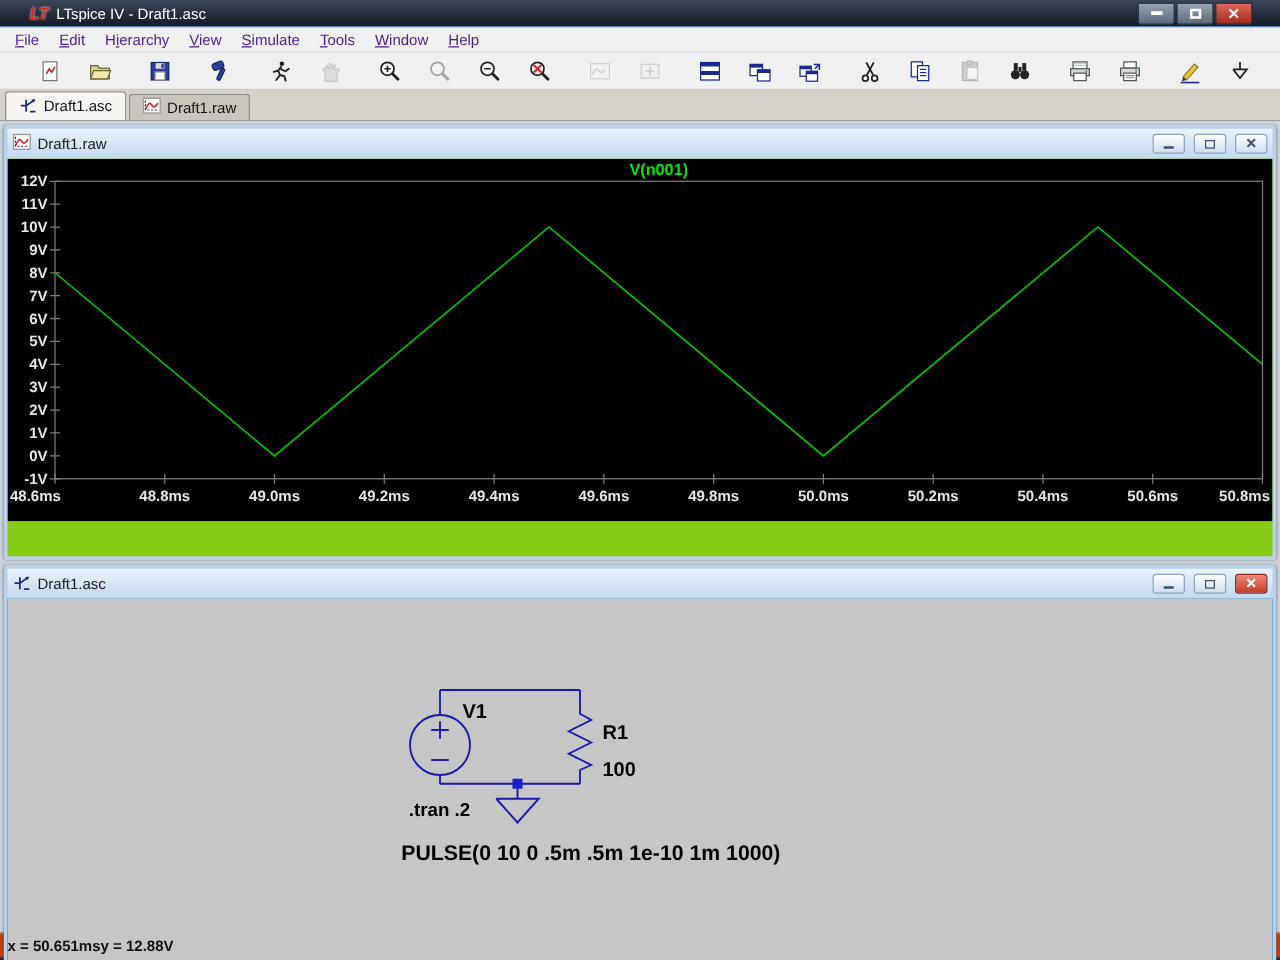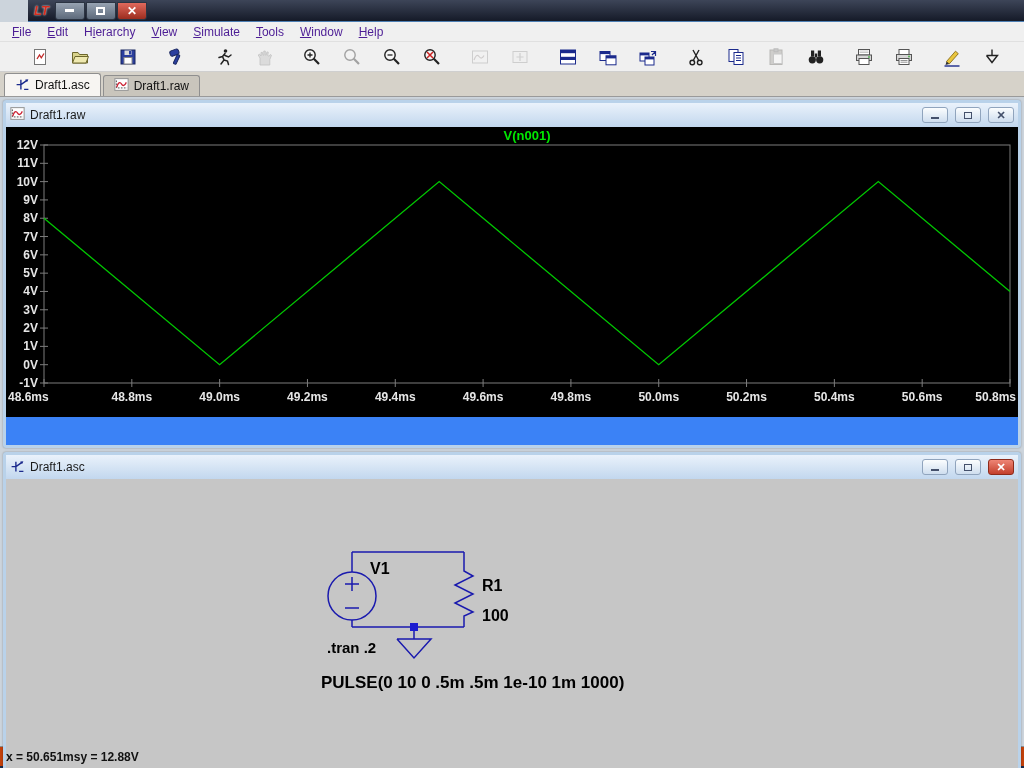--- a/index.html
+++ b/index.html
@@ -1,21 +1,21 @@
 <!DOCTYPE html>
 <html><head>
 <meta charset="utf-8">
 <style>
   * { margin:0; padding:0; box-sizing:border-box; }
   html,body { width:1024px; height:768px; overflow:hidden;
     font-family:"Liberation Sans", sans-serif; background:#ccd4dc; }
 
   
   .titlebar { height:22px; background:linear-gradient(#3d4558,#151a28);
-    display:flex; align-items:center; padding:0 4px; border-bottom:1px solid #4d7fb4;margin-left:28px; }
+    display:flex; align-items:center; padding:0 22px; border-bottom:1px solid #4d7fb4; }
   .lt-logo { color:#d62c1e; font-weight:bold; font-style:italic; font-size:13px;
     margin:0 6px 0 2px; text-shadow:0 0 2px #fff; }
   .titlebar-text { color:#fff; font-size:12px; flex:1; }
   .winbtns { display:flex; gap:1px; }
   .winbtn { width:30px; height:18px; display:flex; align-items:center; justify-content:center;
     border:1px solid #2b3442; border-radius:0 0 3px 3px;
     background:linear-gradient(#97a3b2,#5d6a7b); cursor:default; }
   .winbtn.close { background:linear-gradient(#e0695c,#9c2d1f); }
   .glyph-min { width:9px; height:3px; background:#fff; }
   .glyph-max { width:9px; height:8px; border:2px solid #fff; }
@@ -54,34 +54,35 @@
   .child-title svg { width:15px; height:15px; }
   .child-title .t { flex:1; }
   .cbtn { width:26px; height:16px; display:flex; align-items:center; justify-content:center;
     border:1px solid #90a4bd; border-radius:3px; background:linear-gradient(#fbfdfe,#cfdeef);
     margin-left:2px; }
   .cbtn .g-min { width:8px; height:2px; background:#44506b; margin-top:6px; }
   .cbtn .g-max { width:8px; height:7px; border:1.5px solid #44506b; }
   .cbtn .g-x { color:#44506b; font-weight:bold; font-size:11px; line-height:9px; }
   .cbtn.red { background:linear-gradient(#ee8575,#c33f2c); border-color:#8e2a1a; }
   .cbtn.red .g-x { color:#fff; }
-  .wave-content { width:1012px; height:318px; background:#3b82f6; }
+  .wave-content { width:1012px; height:318px; background:#84cc16; }
   .schem-content { width:1012px; height:290px; background:#0369a1; }
 
   
   .statusbar { height:22px; background:#c2410c; border-top:1px solid #8a8f94;
     border-bottom:2px solid #1b2a4a; display:flex; align-items:center;
     font-size:12px; color:#111; padding-left:6px;font-weight:bold; }
   .statusbar .sy { }
 </style>
 </head>
 <body>
 
 <div class="titlebar">
   <span class="lt-logo">LT</span>
+  <span class="titlebar-text">LTspice IV - Draft1.asc</span>
   <div class="winbtns">
     <div class="winbtn">
         <div class="glyph-min"></div>
       </div>
     <div class="winbtn">
         <div class="glyph-max"></div>
       </div>
     <div class="winbtn close">
         <div class="glyph-x">✕</div>
       </div>

